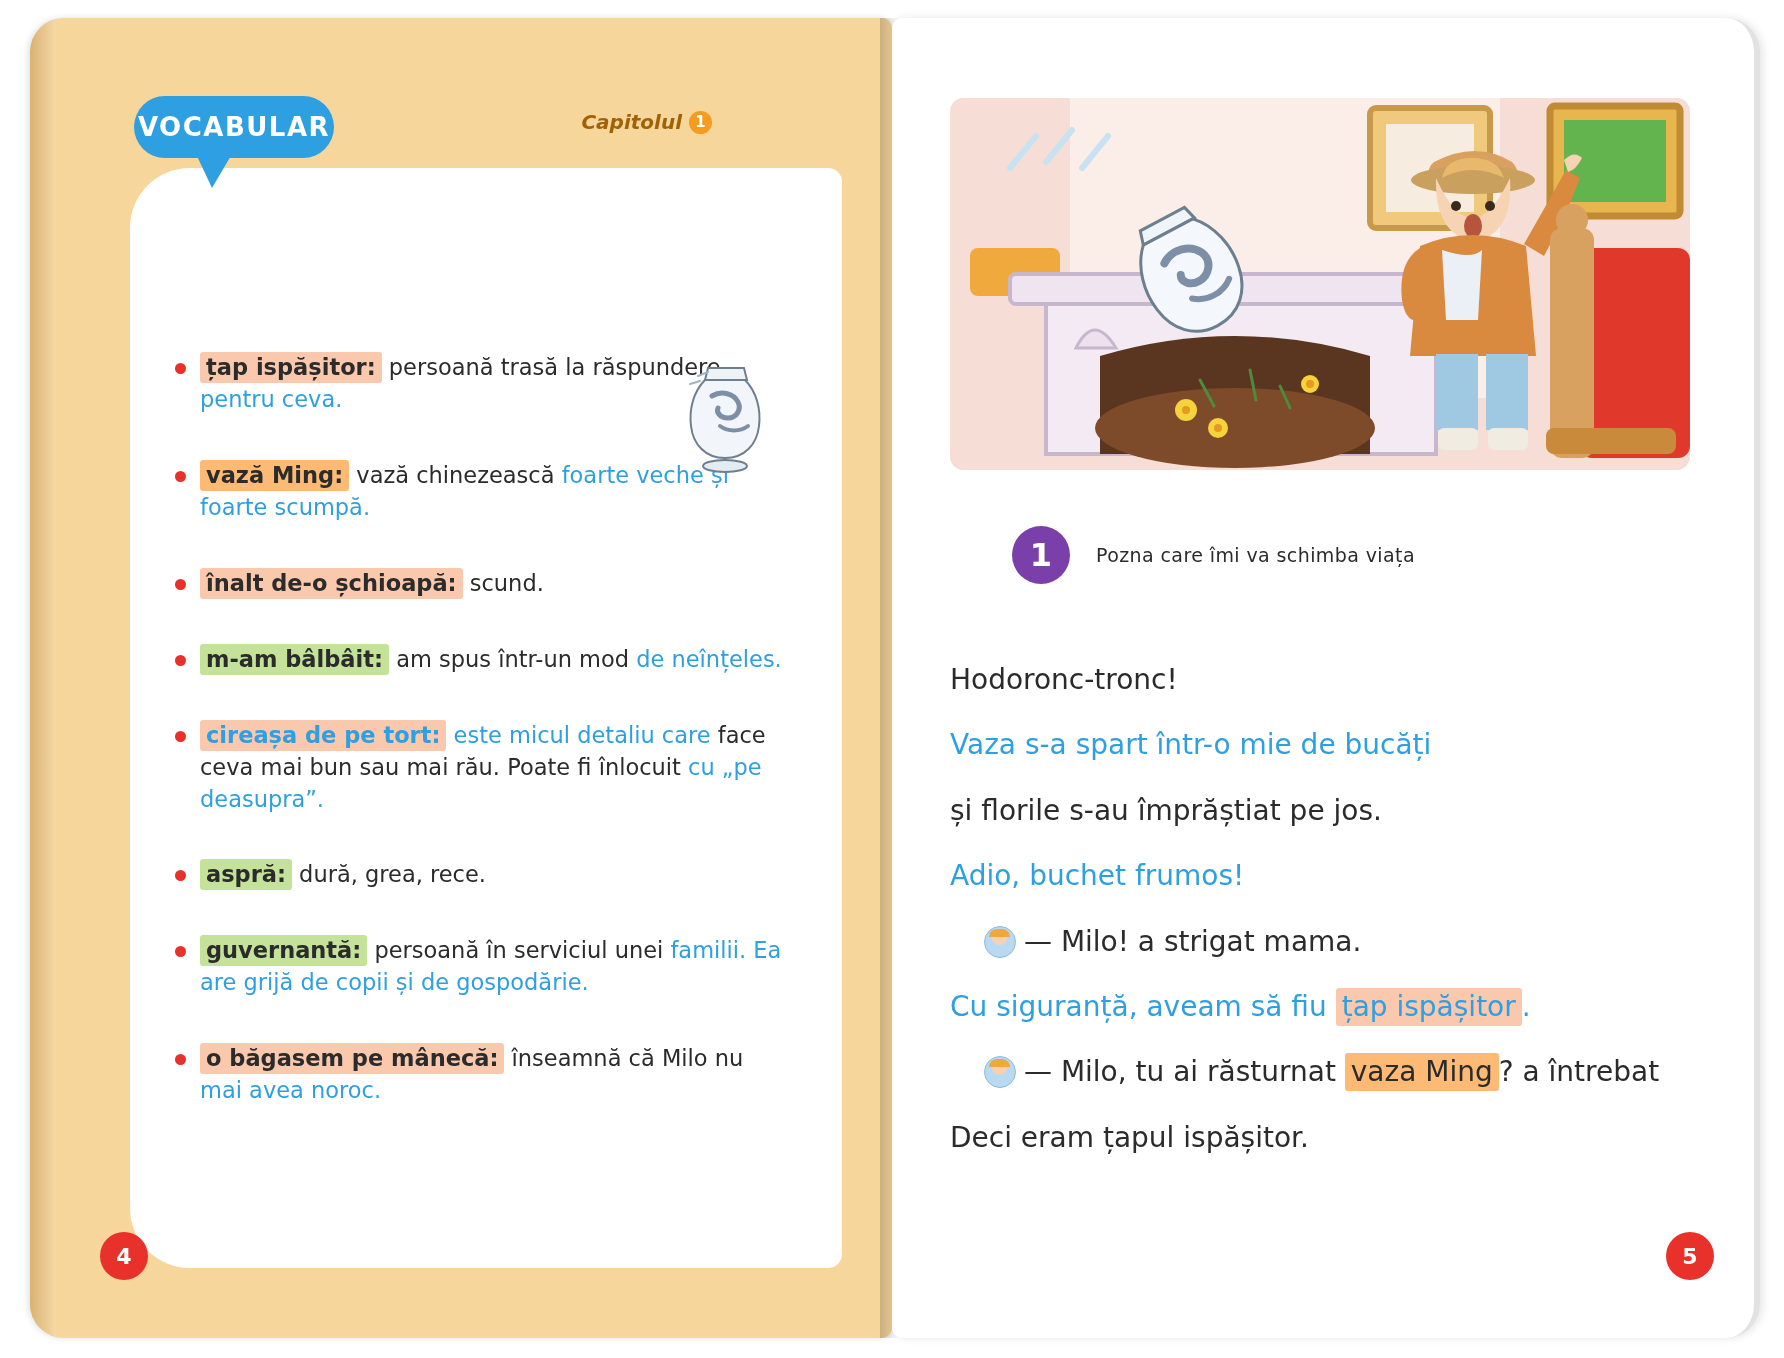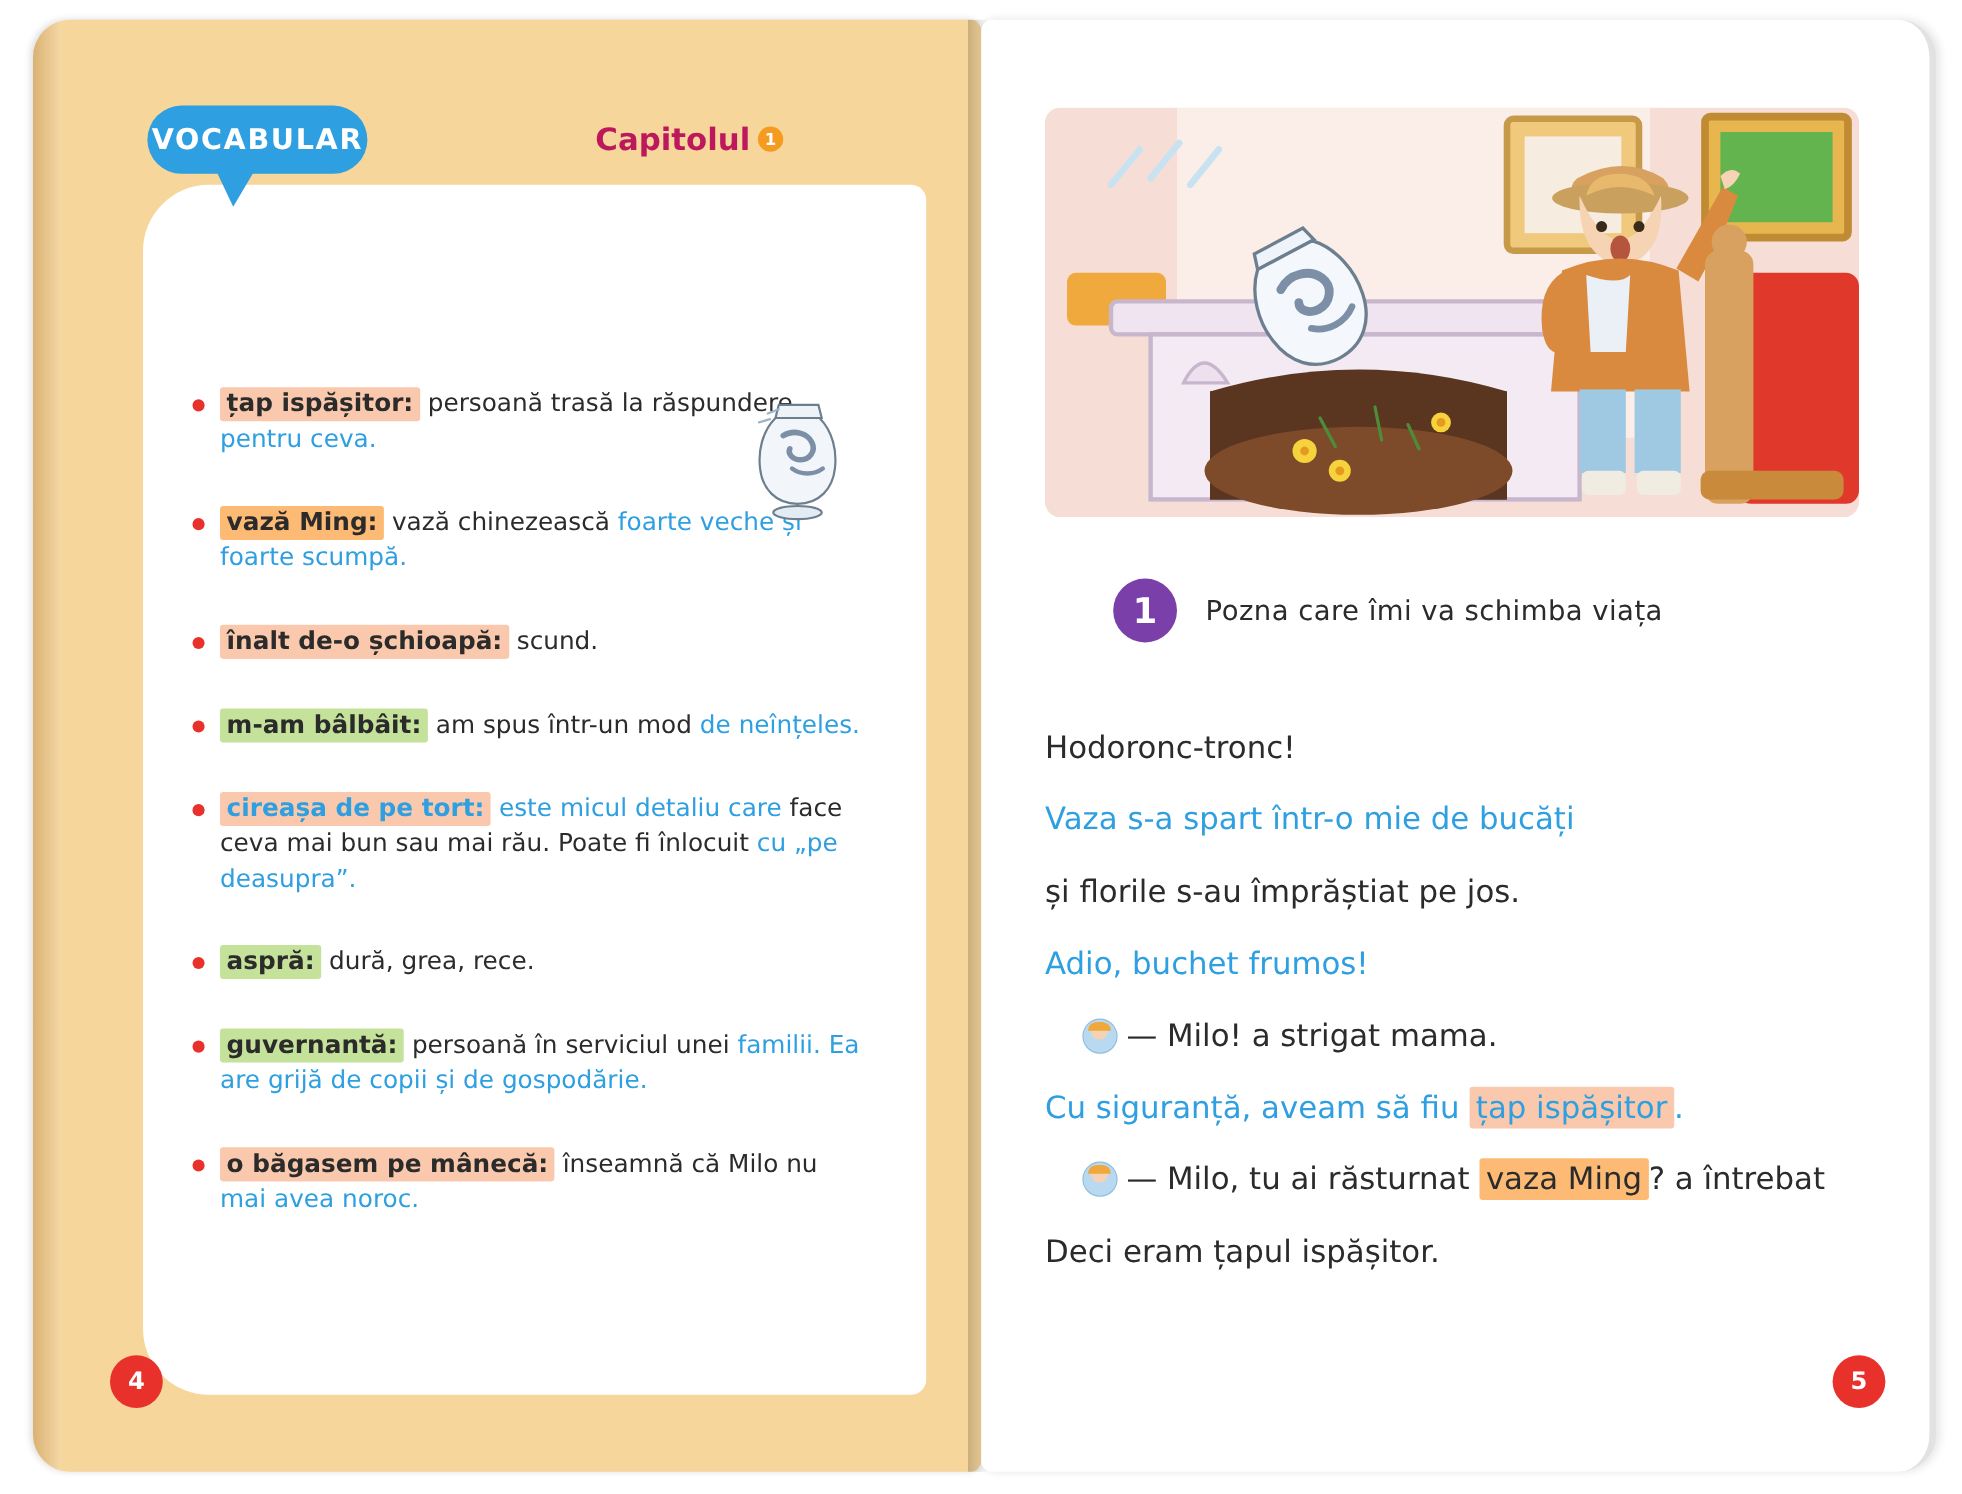--- a/index.html
+++ b/index.html
@@ -82,23 +82,24 @@
   .chapter-label {
     position: absolute;
     right: 180px;
     top: 92px;
     display: flex;
     align-items: center;
     gap: 7px;
     z-index: 5;
   }
   .chapter-label .txt {
-    color: #be185d;
+    color: #a16207;
     font-weight: bold;
-    font-size: 28px;
+    font-size: 20px;
+    font-style: italic;
   }
   .chapter-label .num {
     width: 23px;
     height: 23px;
     border-radius: 50%;
     background: #f59b1f;
     color: #ffffff;
     font-size: 15px;
     font-weight: bold;
     display: flex;
@@ -194,21 +195,21 @@
     border-radius: 50%;
     background: #7a3fa8;
     color: #fff;
     font-size: 32px;
     font-weight: bold;
     display: flex;
     align-items: center;
     justify-content: center;
   }
   .chapter-title {
-    font-size: 25px;
+    font-size: 19px;
     color: #2b2b2b;
     letter-spacing: 0.4px;
   }
 
   .story {
     position: absolute;
     left: 58px;
     top: 640px;
     width: 740px;
     font-size: 28px;

